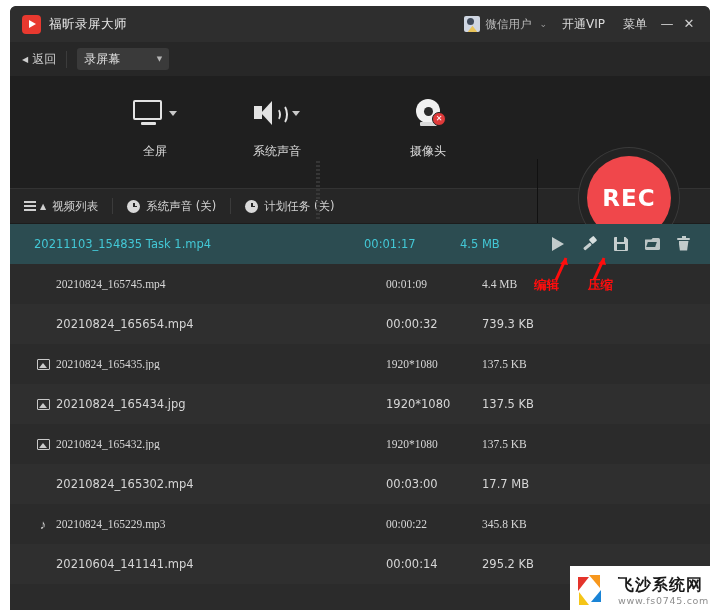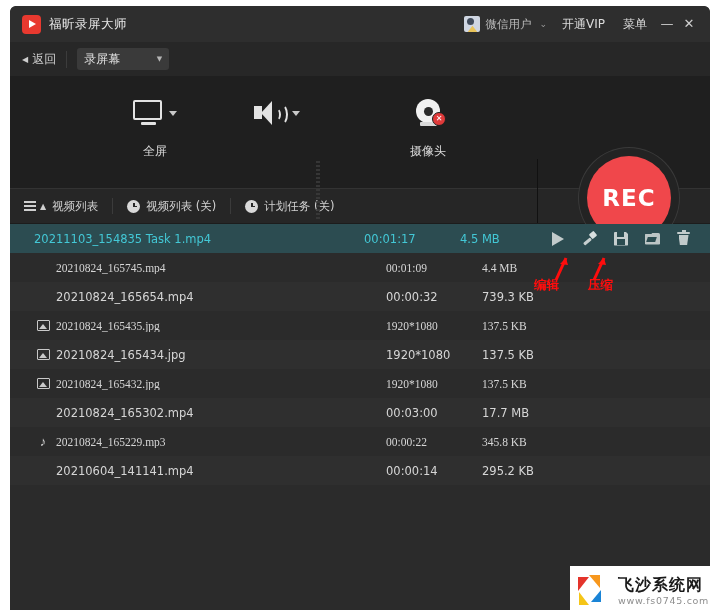--- a/index.html
+++ b/index.html
@@ -181,21 +181,21 @@
   }
   .ic-clock:after{
     content:"";position:absolute;left:6px;top:6.5px;width:4px;height:1.4px;background:#262626;
   }
 
   
   .filelist{
     height:auto;background:#2f2f2f;position:relative;
   }
   .row{
-    height:29px;display:flex;align-items:center;position:relative;
+    height:40px;display:flex;align-items:center;position:relative;
     color:#d6d6d6;font-size:11.5px;
   }
   .row.alt{background:#2b2b2b;font-family:Liberation Serif, serif;}
   .row.sel{background:#2c4c51;color:#43c8d6;}
   .row .c-icon{width:22px;margin-left:22px;display:flex;align-items:center;justify-content:center;}
   .row .c-name{flex:0 0 330px;padding-left:2px;white-space:nowrap;overflow:hidden;text-overflow:ellipsis;}
   .row .c-dur{flex:0 0 96px;text-align:left;}
   .row .c-size{flex:0 0 92px;text-align:left;}
   .row.sel .c-name,.row.sel .c-dur,.row.sel .c-size{color:#43c8d6;}
 
@@ -327,20 +327,21 @@
     <div class="opt" style="left:207px;top:12px;">
       <div class="icrow">
         <div class="spk">
           <div class="body"></div>
             <div class="cone"></div>
             <div class="w1"></div>
             <div class="w2"></div>
         </div>
         <div class="tri-dn"></div>
       </div>
+      <div class="lbl">系统声音</div>
     </div>
 
     <div class="opt" style="left:358px;top:12px;">
       <div class="icrow">
         <div class="cam">
           <div class="lens">
               <div class="dot"></div>
             </div>
           <div class="stand"></div>
           <div class="badge">✕</div>
@@ -365,21 +366,21 @@
           <i></i>
           <i></i>
           <i></i>
         </span>
       <span class="ic-up">▲</span>
       <span>视频列表</span>
     </div>
     <div class="lb-sep"></div>
     <div class="lb-item">
       <span class="ic-clock"></span>
-      <span>视频列表 (关)</span>
+      <span>系统声音 (关)</span>
     </div>
     <div class="lb-sep"></div>
     <div class="lb-item">
       <span class="ic-clock"></span>
       <span>计划任务 (关)</span>
     </div>
   </div>
 
   <div class="filelist">
 

